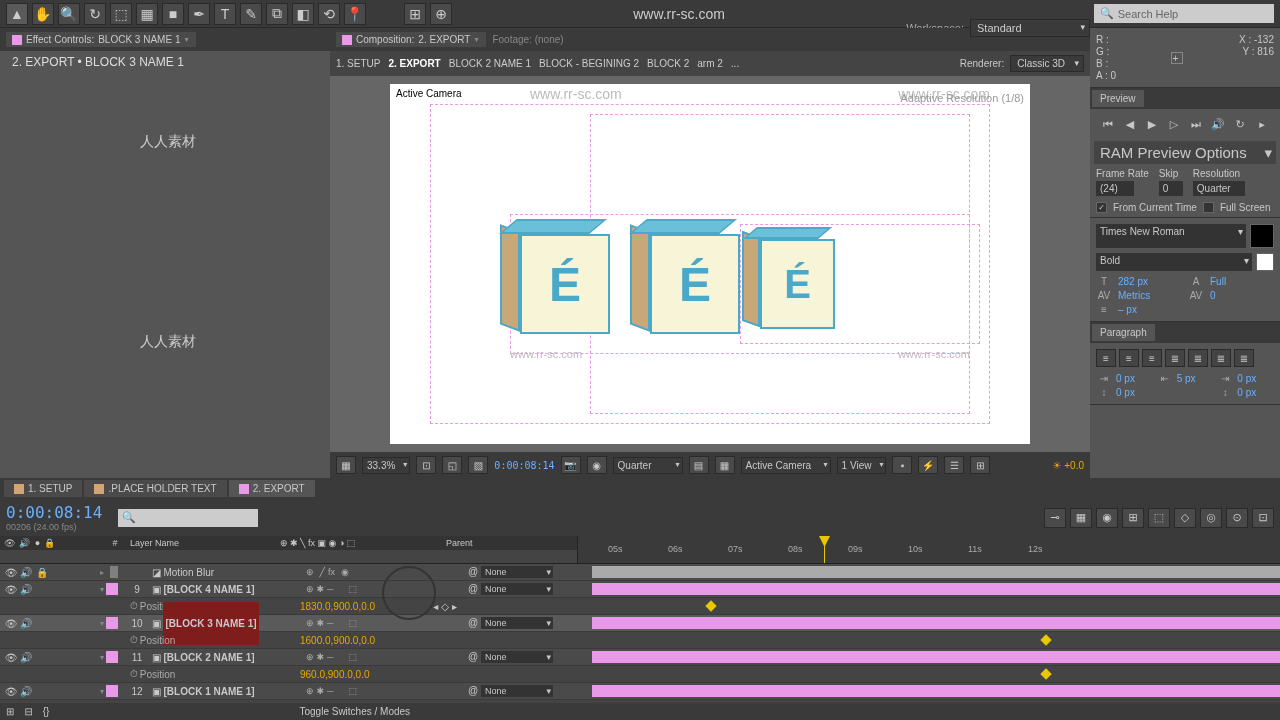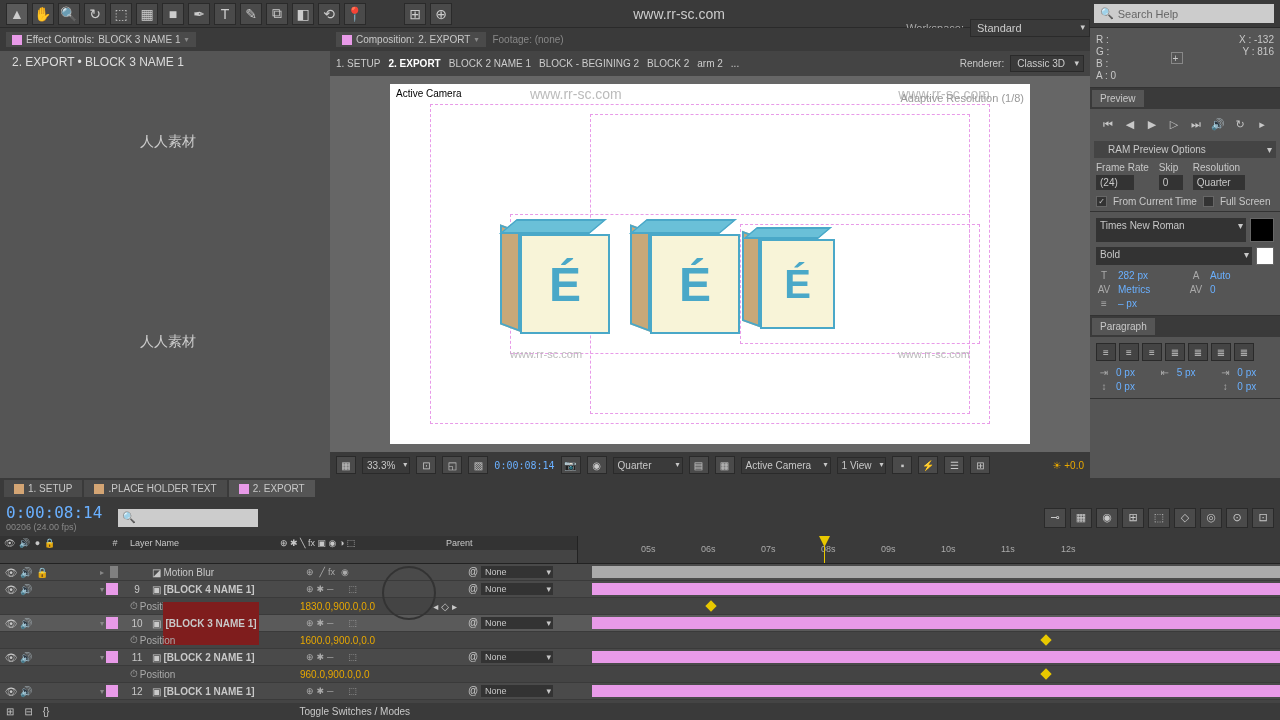--- a/index.html
+++ b/index.html
@@ -38,21 +38,21 @@
 .right-panel { width: 190px; background: #555; display: flex; flex-direction: column; }
 .rpanel-sec { border-bottom: 1px solid #333; }
 .rpanel-tabs { background: #3a3a3a; display: flex; gap: 2px; padding: 2px; }
 .rpanel-tab { padding: 3px 8px; background: #4a4a4a; font-size: 10px; cursor: pointer; }
 .rpanel-tab.active { background: #555; }
 .info-body { padding: 6px; font-size: 10px; display: flex; justify-content: space-between; }
 .rgb-col { display: flex; flex-direction: column; gap: 1px; }
 .xy-col { display: flex; flex-direction: column; gap: 1px; text-align: right; }
 .preview-ctrl { padding: 6px; display: flex; gap: 4px; justify-content: center; }
 .pctrl-btn { width: 18px; height: 18px; display: flex; align-items: center; justify-content: center; cursor: pointer; font-size: 11px; }
-.ram-opts { background: #444; padding: 3px 14px; font-size: 10px; margin: 2px 4px; position: relative; }
+.ram-opts { background: #444; padding: 3px 6px; font-size: 15px; margin: 2px 4px; position: relative; }
 .ram-opts::after { content: '▾'; position: absolute; right: 4px; }
 .ram-row { display: flex; padding: 2px 6px; gap: 10px; font-size: 10px; }
 .ram-col { display: flex; flex-direction: column; gap: 2px; }
 .ram-inp { background: #333; padding: 2px 4px; width: 38px; }
 .chk-row { padding: 4px 6px; display: flex; gap: 6px; font-size: 10px; align-items: center; }
 .chk { width: 11px; height: 11px; background: #333; border: 1px solid #666; display: flex; align-items: center; justify-content: center; font-size: 8px; }
 .char-body { padding: 6px; }
 .font-row { display: flex; gap: 4px; margin-bottom: 5px; }
 .font-dd { flex: 1; background: #333; padding: 2px 4px; font-size: 10px; position: relative; }
 .font-dd::after { content: '▾'; position: absolute; right: 3px; }
@@ -66,21 +66,21 @@
 .tl-tab.active { background: #555; }
 .tl-header { display: flex; background: #3a3a3a; padding: 4px 6px; align-items: center; gap: 6px; }
 .timecode { color: #6ab0ff; font-size: 16px; font-family: monospace; }
 .timecode-sub { color: #888; font-size: 9px; }
 .tl-search { background: #ccc; width: 140px; height: 18px; margin-left: 10px; display: flex; align-items: center; padding: 0 4px; }
 .tl-icons { display: flex; gap: 4px; margin-left: auto; }
 .tl-ibtn { width: 22px; height: 20px; background: #4a4a4a; border: 1px solid #2a2a2a; display: flex; align-items: center; justify-content: center; }
 .tl-ruler { display: flex; background: #3a3a3a; height: 28px; border-bottom: 1px solid #222; }
 .ruler-left { width: 578px; background: #444; border-right: 1px solid #222; }
 .ruler-right { flex: 1; position: relative; font-size: 9px; }
-.tick { position: absolute; top: 8px; color: #aaa; margin-left: 33px; }
+.tick { position: absolute; top: 8px; color: #aaa; }
 .playhead { position: absolute; top: 0; bottom: 0; width: 1px; background: #e8c800; z-index: 5; }
 .playhead::before { content: ''; position: absolute; top: 0; left: -5px; width: 11px; height: 11px; background: #e8c800; clip-path: polygon(0 0, 100% 0, 50% 100%); }
 .tl-cols { display: flex; background: #333; font-size: 9px; padding: 2px 0; }
 .tl-col-icons { width: 100px; display: flex; padding: 0 4px; gap: 4px; }
 .tl-col-num { width: 30px; text-align: center; }
 .tl-col-name { width: 150px; }
 .tl-col-sw { width: 160px; }
 .tl-col-parent { width: 130px; padding-left: 6px; }
 .tl-rows { flex: 1; overflow: hidden; }
 .tl-row { display: flex; background: #4a4a4a; height: 17px; align-items: center; font-size: 10px; border-bottom: 1px solid #3a3a3a; }
@@ -306,21 +306,21 @@
           </div>
         </div>
         <div class="font-row">
           <div class="font-dd">Bold</div>
           <div class="swatch" style="background:#fff;width:18px;height:18px"></div>
         </div>
         <div class="char-grid">
           <span class="char-icon">T</span>
           <span class="char-val">282 px</span>
           <span class="char-icon">A</span>
-          <span class="char-val">Auto</span>
+          <span class="char-val">Full</span>
           <span class="char-icon">AV</span>
           <span class="char-val">Metrics</span>
           <span class="char-icon">AV</span>
           <span class="char-val">0</span>
           <span class="char-icon">≡</span>
           <span class="char-val">– px</span>
         </div>
       </div>
     </div>
 

